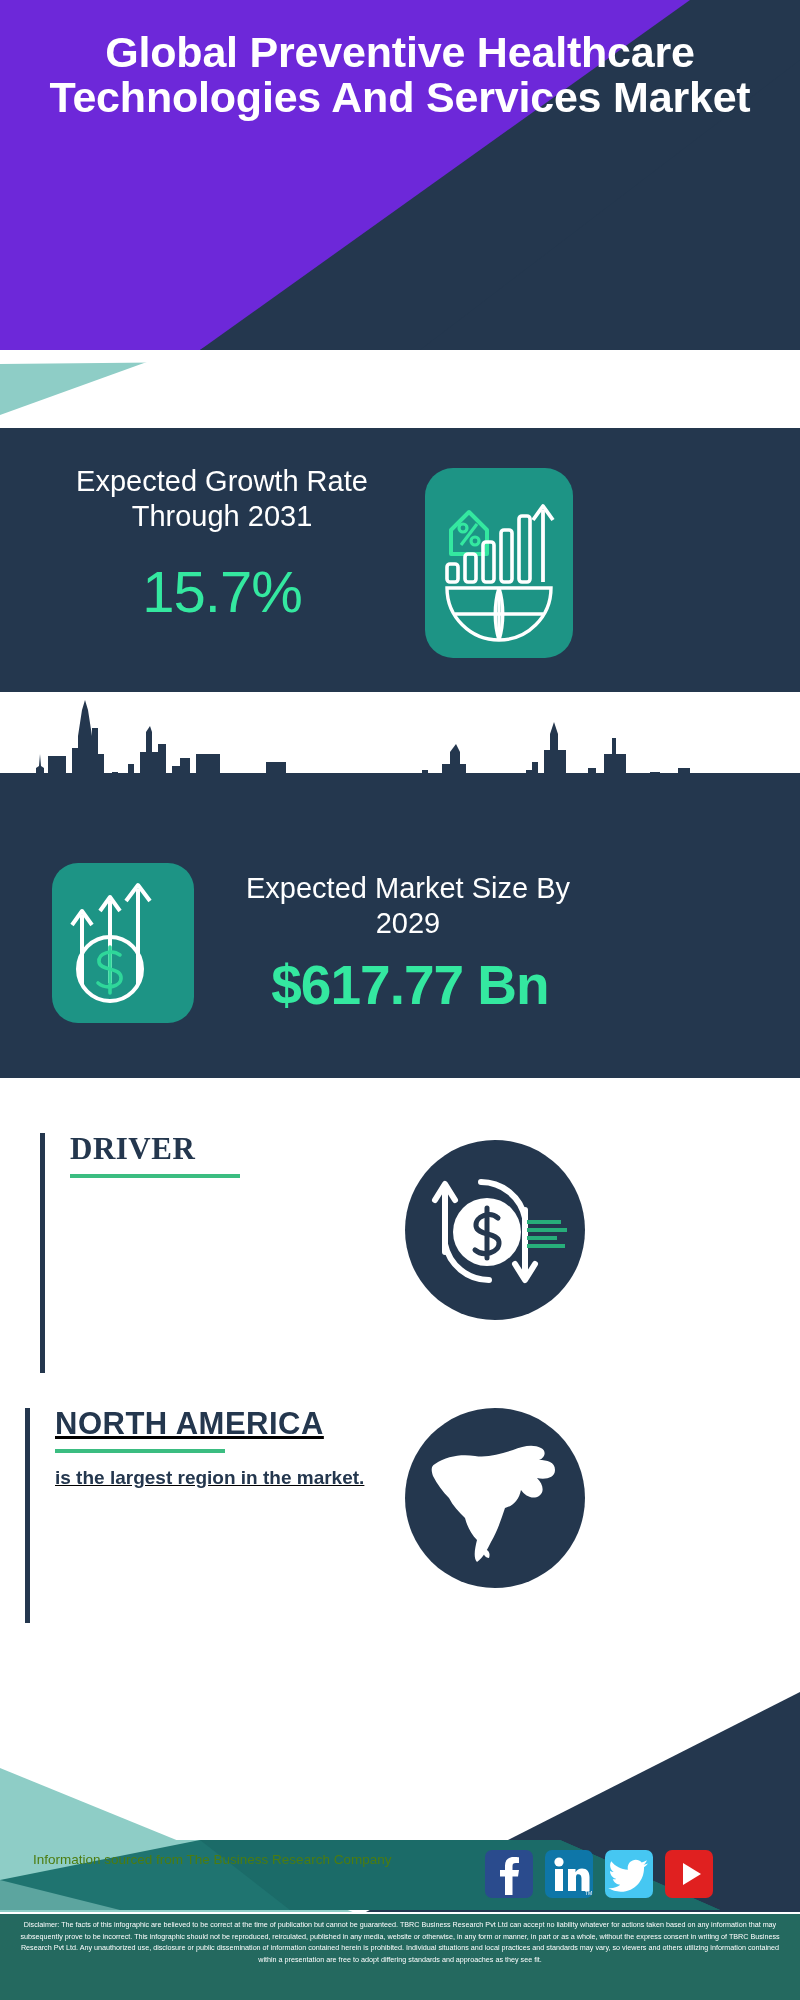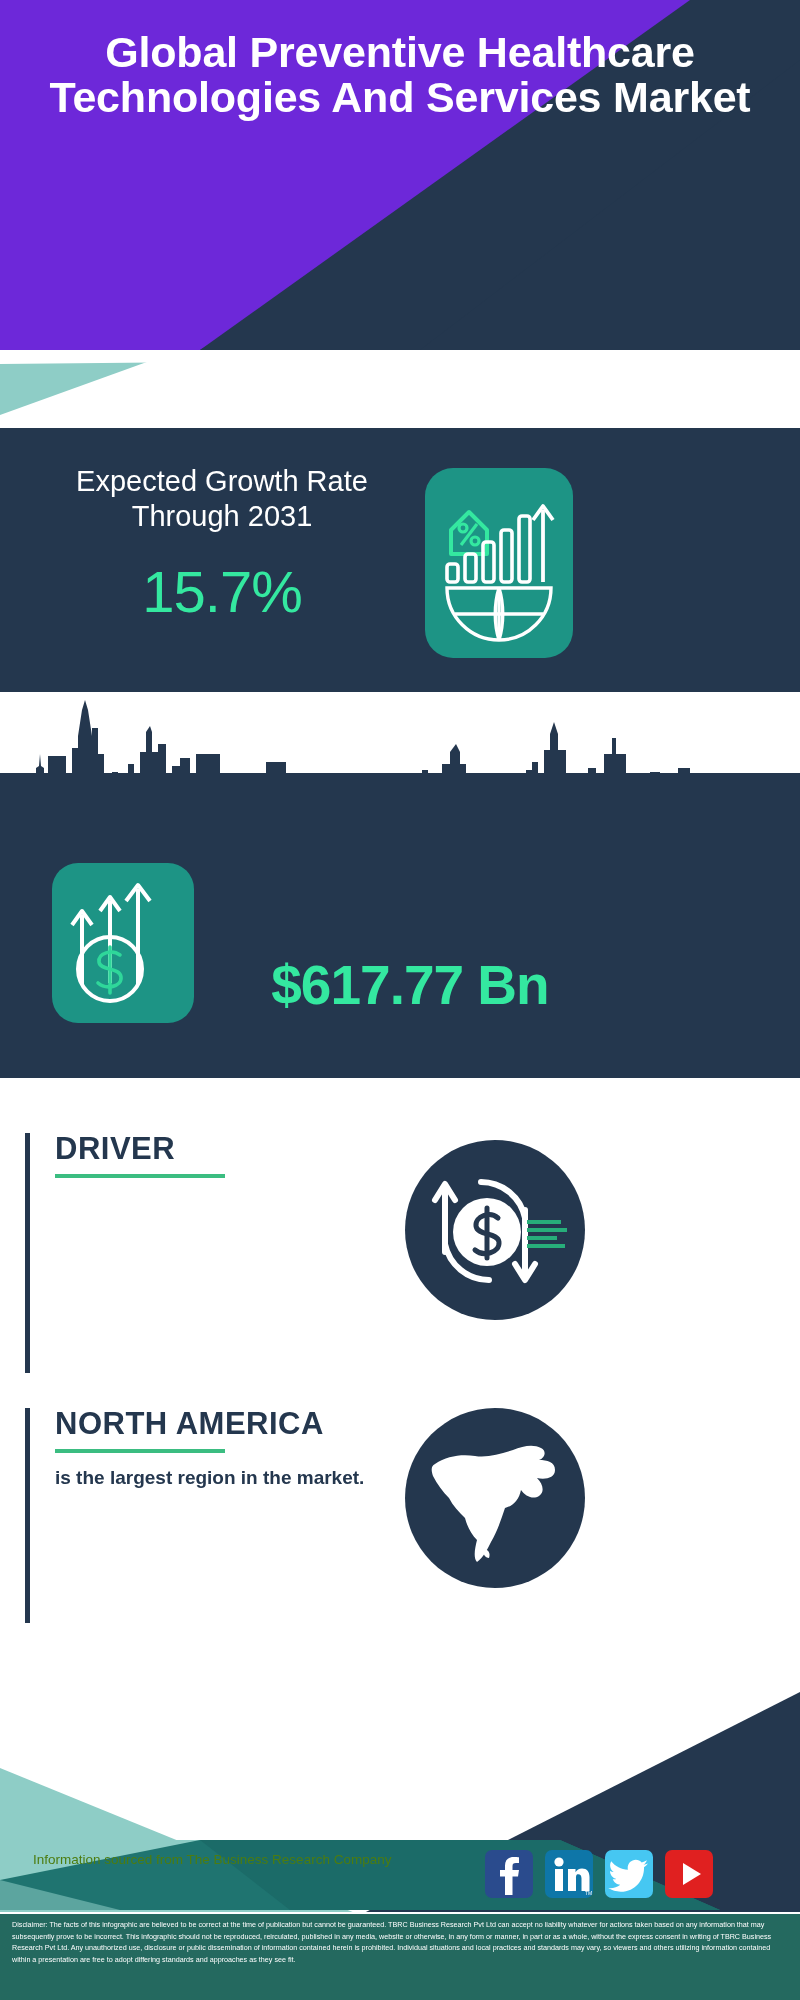--- a/index.html
+++ b/index.html
@@ -139,20 +139,21 @@
   .social svg{display:block;}
 
   
   .disclaimer{
     position:absolute;left:0;top:1912px;width:800px;height:88px;
     background:#24695f;
     border-top:2px solid #ffffff;
     color:#ffffff;
     font-size:7.2px;
     line-height:1.62;
+    text-align:center;
     padding:5px 12px 0 12px;
     box-sizing:border-box;
   }
 </style>
 </head>
 <body>
 
 <div class="page">
 
   <div class="header">
@@ -252,26 +253,27 @@
           <path d="M86 122 L86 26"></path>
             <path d="M74 38 L86 22 L98 38"></path>
         </g>
         <circle cx="58" cy="106" r="32" fill="none" stroke="#ffffff" stroke-width="4"></circle>
         <g stroke="#2fd79a" stroke-width="3.6" fill="none" stroke-linecap="round">
           <path d="M68 92 C60 86, 46 90, 47 99 C48 108, 68 104, 69 114 C70 124, 54 127, 46 120"></path>
           <line x1="58" y1="84" x2="58" y2="130"></line>
         </g>
       </svg>
     </div>
+    <div class="market-text">Expected Market Size By 2029</div>
     <div class="market-value">$617.77 Bn</div>
   </div>
 
   <div class="content">
 
-    <div class="card" style="left:25px;top:55px;width:480px;height:240px;">
+    <div class="card" style="left:40px;top:55px;width:480px;height:240px;font-family:Liberation Serif, serif;">
       <div class="card-rule" style="height:240px;"></div>
       <div style="margin-left:30px;">
         <div class="card-title">DRIVER</div>
         <div class="card-underline"></div>
       </div>
     </div>
 
     <div class="circle-icon" style="left:405px;top:62px;width:180px;height:180px;">
       <svg width="180" height="180" viewBox="0 0 180 180">
 
@@ -293,21 +295,21 @@
 
         <g stroke="#27ae7a" stroke-width="4" stroke-linecap="butt">
           <line x1="122" y1="82" x2="156" y2="82"></line>
           <line x1="122" y1="90" x2="162" y2="90"></line>
           <line x1="122" y1="98" x2="152" y2="98"></line>
           <line x1="122" y1="106" x2="160" y2="106"></line>
         </g>
       </svg>
     </div>
 
-    <div class="card" style="left:25px;top:330px;width:480px;height:215px;">
+    <div class="card" style="left:25px;top:330px;width:480px;height:215px;text-decoration:underline;">
       <div class="card-rule" style="height:215px;"></div>
       <div style="margin-left:30px;">
         <div class="card-title">NORTH AMERICA</div>
         <div class="card-underline"></div>
         <div class="card-body">is the largest region in the market.</div>
       </div>
     </div>
 
     <div class="circle-icon" style="left:405px;top:330px;width:180px;height:180px;">
       <svg width="180" height="180" viewBox="0 0 180 180">

